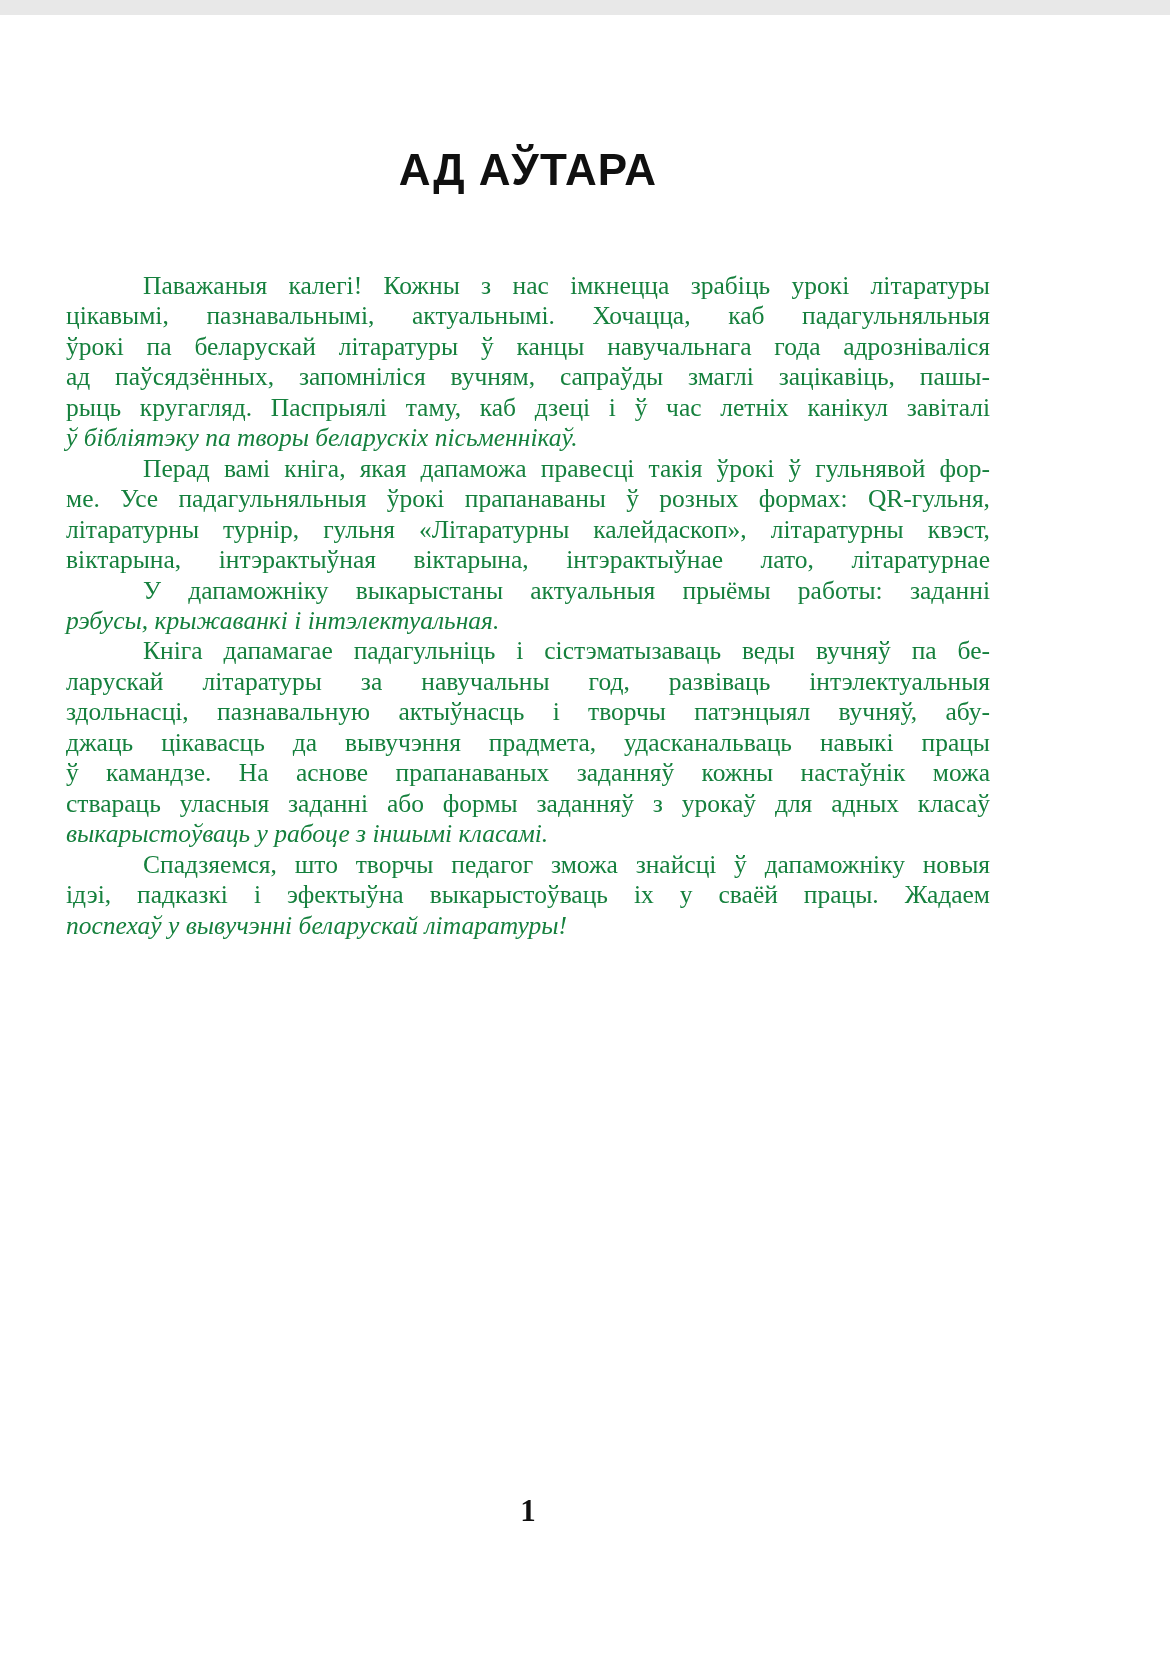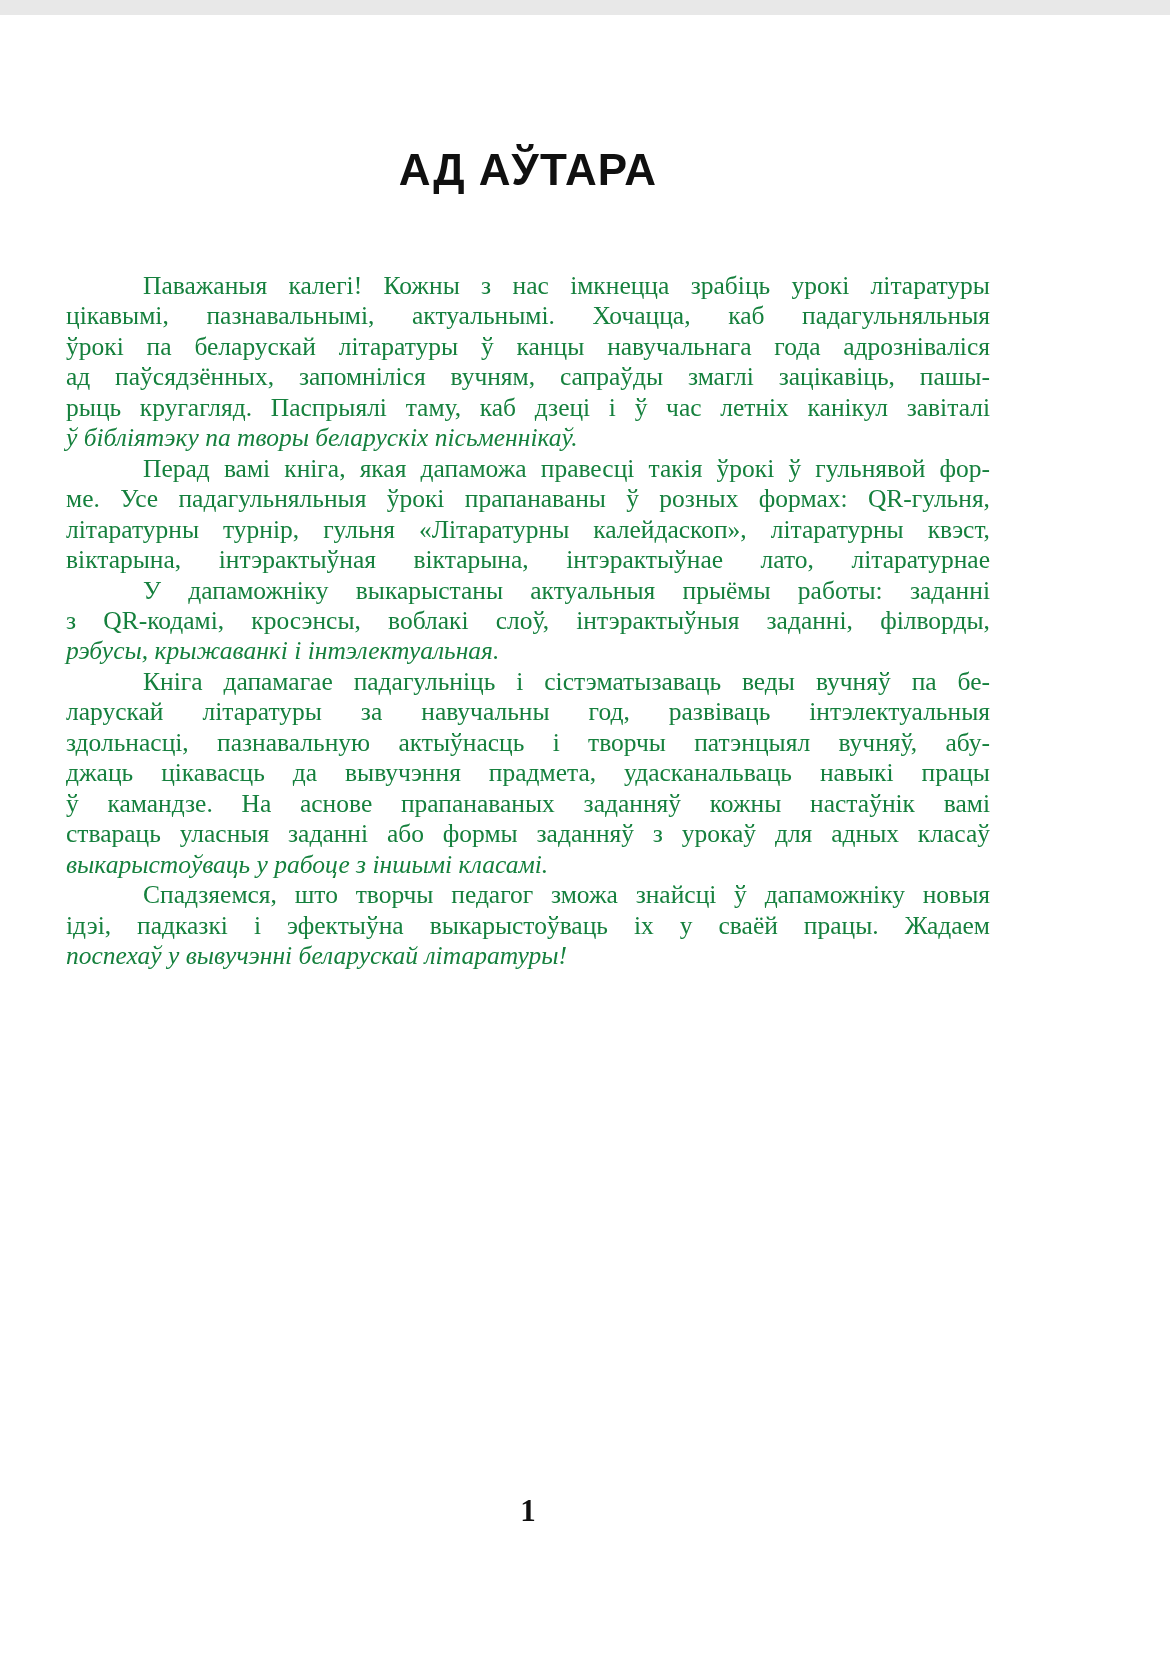--- a/index.html
+++ b/index.html
@@ -84,29 +84,28 @@
         <div class="line para-end">ў бібліятэку па творы беларускіх пісьменнікаў.</div>
       </div>
       <div class="paragraph">
         <div class="line para-start">Перад вамі кніга, якая дапаможа правесці такія ўрокі ў гульнявой фор-</div>
         <div class="line">ме. Усе падагульняльныя ўрокі прапанаваны ў розных формах: QR-гульня,</div>
         <div class="line">літаратурны турнір, гульня «Літаратурны калейдаскоп», літаратурны квэст,</div>
         <div class="line">віктарына, інтэрактыўная віктарына, інтэрактыўнае лато, літаратурнае</div>
       </div>
       <div class="paragraph">
         <div class="line para-start">У дапаможніку выкарыстаны актуальныя прыёмы работы: заданні</div>
-        <div class="line">з QR-кодамі, кросэнсы, воблакі слоў, інтэрактыўныя заданні, філворды,</div>
         <div class="line para-end">рэбусы, крыжаванкі і інтэлектуальная.</div>
       </div>
       <div class="paragraph">
         <div class="line para-start">Кніга дапамагае падагульніць і сістэматызаваць веды вучняў па бе-</div>
         <div class="line">ларускай літаратуры за навучальны год, развіваць інтэлектуальныя</div>
         <div class="line">здольнасці, пазнавальную актыўнасць і творчы патэнцыял вучняў, абу-</div>
         <div class="line">джаць цікавасць да вывучэння прадмета, удасканальваць навыкі працы</div>
-        <div class="line">ў камандзе. На аснове прапанаваных заданняў кожны настаўнік вамі</div>
+        <div class="line">ў камандзе. На аснове прапанаваных заданняў кожны настаўнік можа</div>
         <div class="line">ствараць уласныя заданні або формы заданняў з урокаў для адных класаў</div>
         <div class="line para-end">выкарыстоўваць у рабоце з іншымі класамі.</div>
       </div>
       <div class="paragraph">
         <div class="line para-start">Спадзяемся, што творчы педагог зможа знайсці ў дапаможніку новыя</div>
         <div class="line">ідэі, падказкі і эфектыўна выкарыстоўваць іх у сваёй працы. Жадаем</div>
         <div class="line para-end">поспехаў у вывучэнні беларускай літаратуры!</div>
       </div>
     </main>
 

